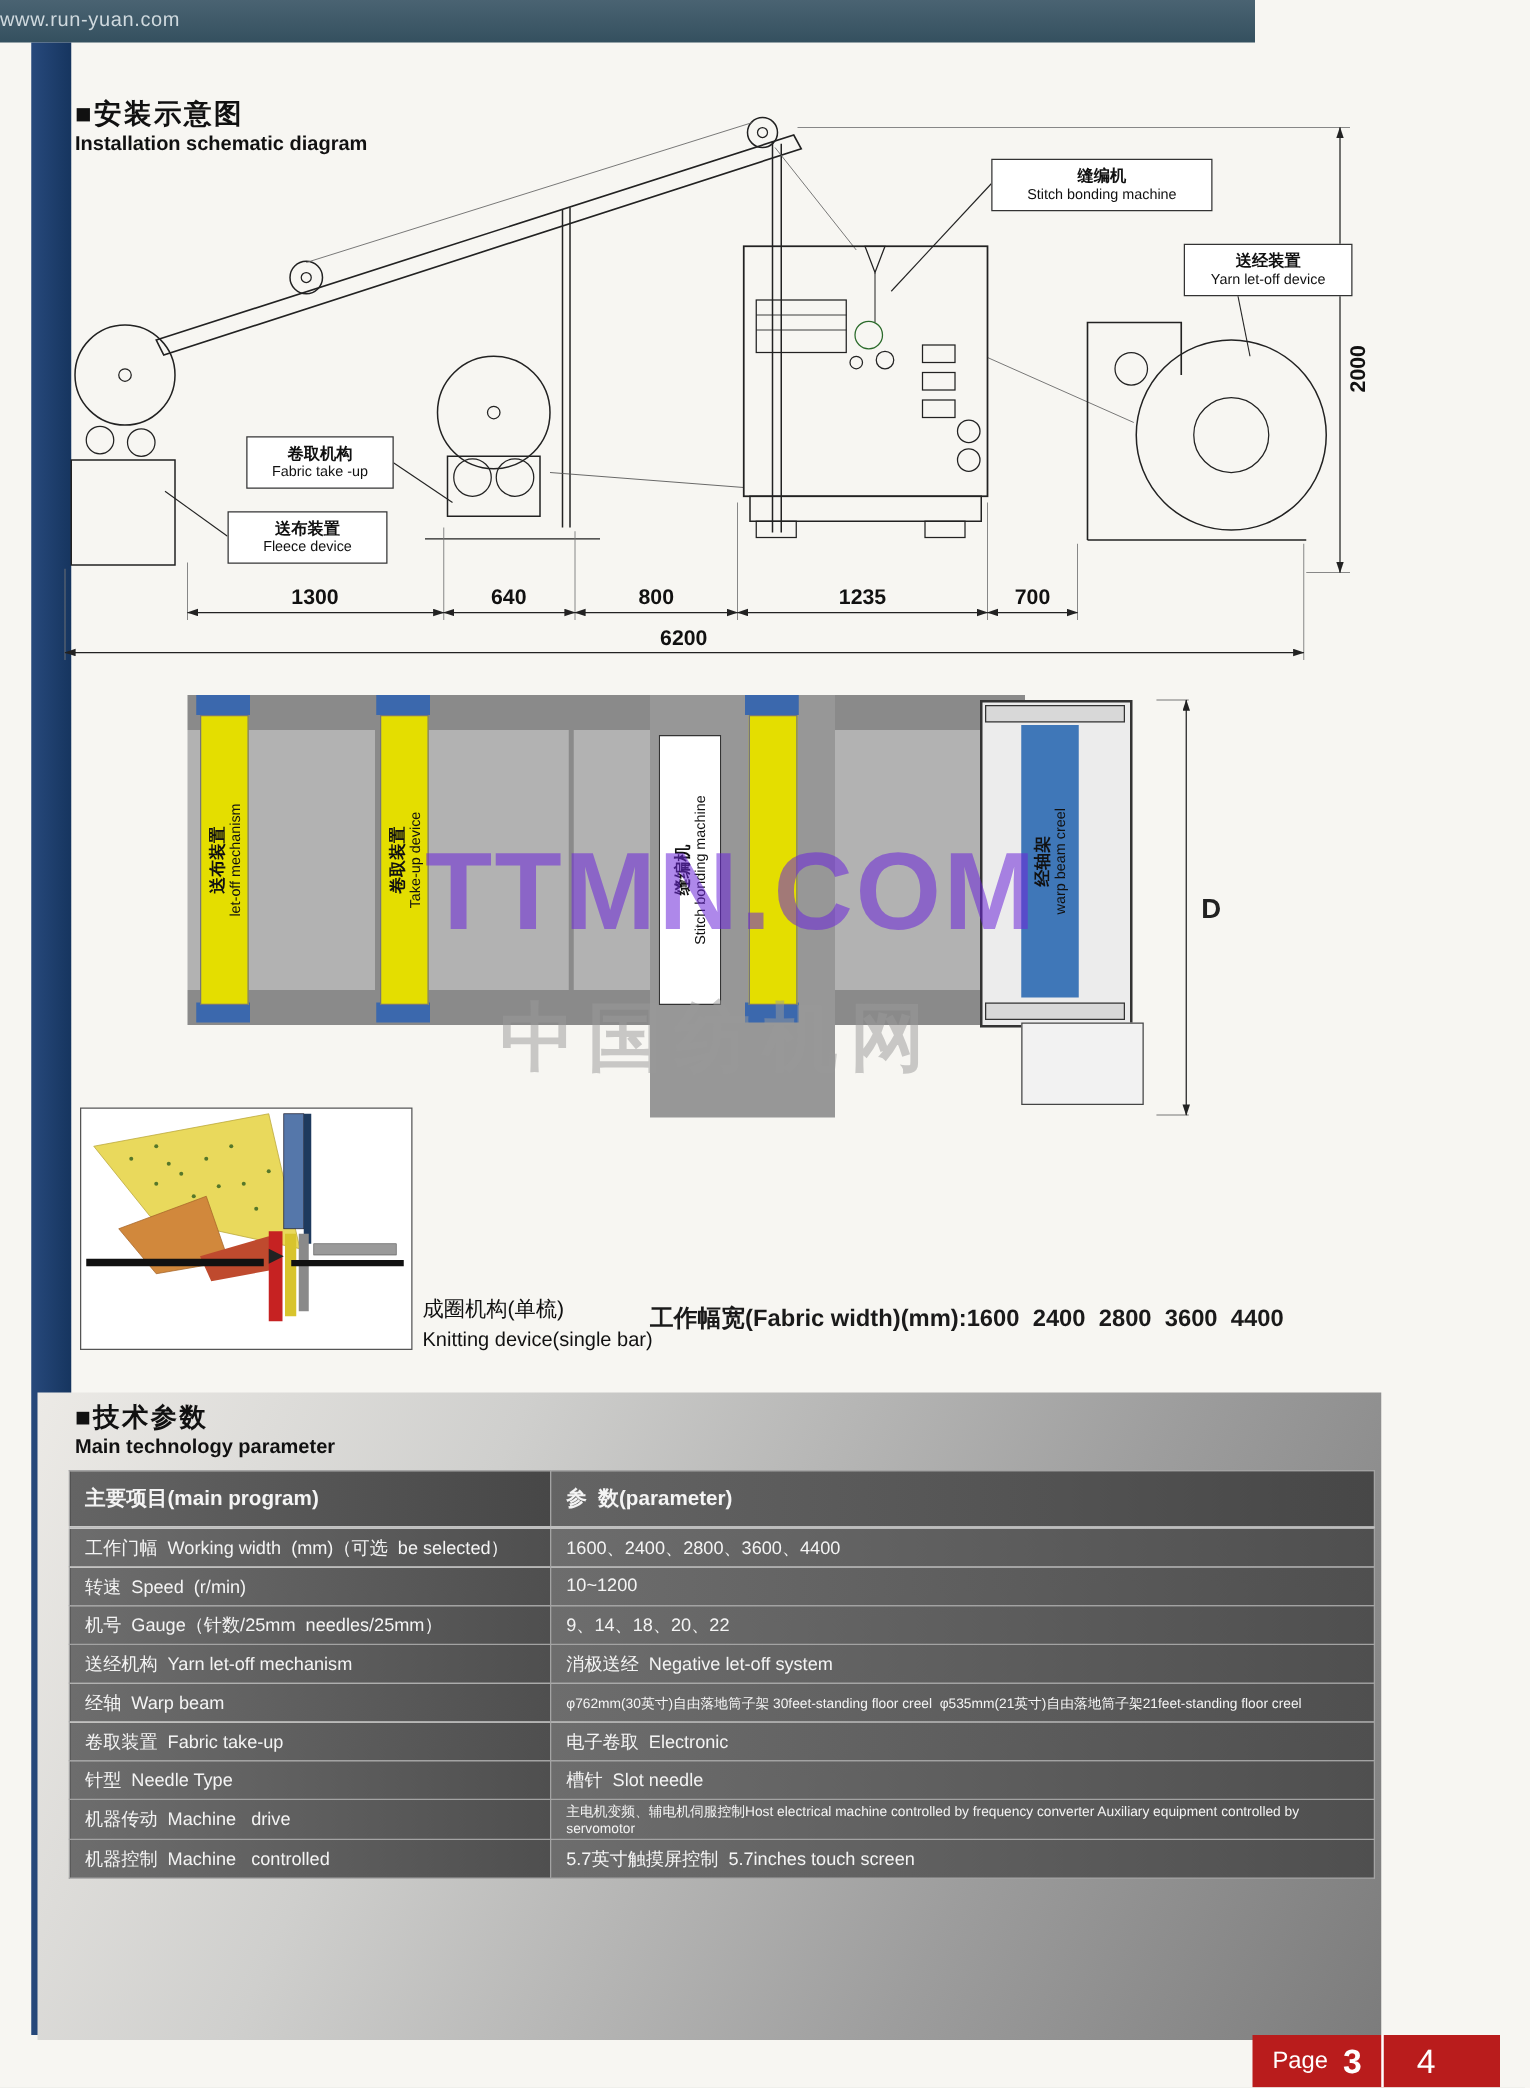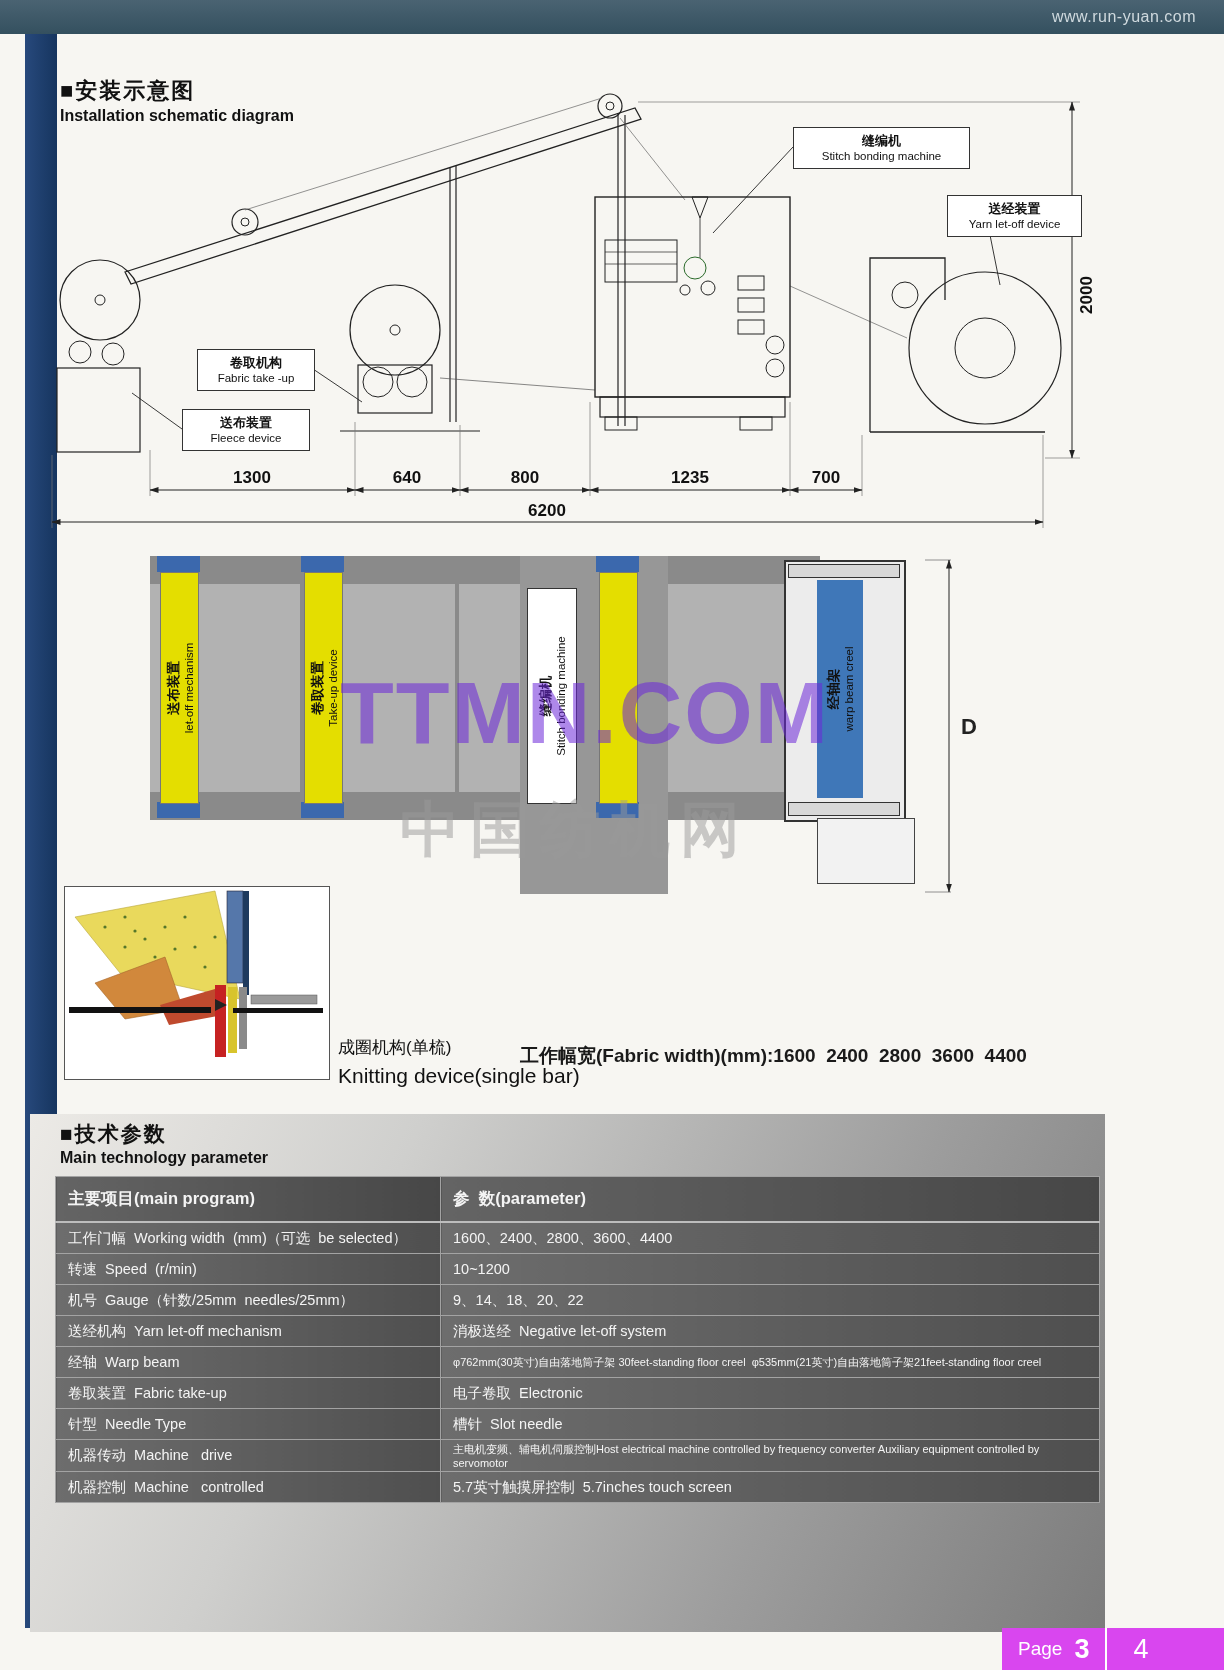--- a/index.html
+++ b/index.html
@@ -1,20 +1,20 @@
 <!DOCTYPE html>
 <html><head>
 <meta charset="utf-8">
 <style>
   html,body{margin:0;padding:0;background:#e9e9e6;}
   .page{position:relative;width:1224px;height:1670px;background:#f7f6f2;overflow:hidden;
         font-family:"Liberation Sans","DejaVu Sans",sans-serif;color:#111;}
   
-  .topbar{position:absolute;left:0;top:0;width:1224px;height:34px;
-          background:linear-gradient(to bottom,#4a6372,#34505f);display:flex;align-items:center;justify-content:flex-end;}
+  .topbar{position:absolute;left:0;top:0;width:1004px;height:34px;
+          background:linear-gradient(to bottom,#4a6372,#34505f);display:flex;align-items:center;}
   .topbar span{color:#cfd9de;font-size:16px;margin-right:28px;letter-spacing:.5px;}
   
   .leftstrip{position:absolute;left:25px;top:34px;width:32px;height:1594px;
              background:linear-gradient(to right,#27497c,#16355f);}
   
   .sec-title{position:absolute;}
   .t-zh{font-size:22px;font-weight:bold;letter-spacing:2px;}
   .t-en{font-size:16px;font-weight:bold;margin-top:1px;}
   
   .schematic{position:absolute;left:40px;top:90px;}
@@ -44,38 +44,38 @@
   .creel-plate{position:absolute;background:#d8d8d8;border:1px solid #333;z-index:2;}
   .belowbox{position:absolute;left:817px;top:818px;width:96px;height:64px;border:1px solid #444;background:#f2f2f2;z-index:1;}
   .wm1{position:absolute;left:245px;top:662px;width:680px;text-align:center;font-size:88px;font-weight:bold;
        color:#6d28d9;opacity:.55;letter-spacing:2px;white-space:nowrap;z-index:5;}
   .wm2{position:absolute;left:355px;top:790px;width:440px;text-align:center;font-size:60px;font-weight:bold;
        color:#9a9a9a;opacity:.5;letter-spacing:10px;white-space:nowrap;z-index:5;}
   
   .knitbox{position:absolute;left:64px;top:886px;width:264px;height:192px;border:1px solid #555;background:#fff;}
   .knitcap{position:absolute;left:338px;top:1036px;line-height:1.45;}
   .knitcap .zh{font-size:17px;}
-  .knitcap .en{font-size:21px;}
+  .knitcap .en{font-size:16px;}
   
   .specs{position:absolute;left:520px;top:988px;width:565px;font-size:19px;font-weight:600;
          line-height:27px;white-space:pre;color:#1a1a1a;}
   .specs b{font-weight:bold;}
   
   .lowband{position:absolute;left:30px;top:1114px;width:1075px;height:518px;
            background:linear-gradient(115deg,#eceae6 0%,#cfcfcd 30%,#9d9d9d 70%,#7c7c7c 100%);}
   
   table.params{position:absolute;left:55px;top:1176px;width:1045px;border-collapse:collapse;table-layout:fixed;}
   table.params td{border:1px solid #a3a3a3;color:#f4f4f4;font-size:14.5px;padding:2px 12px;
                   white-space:pre-wrap;background:linear-gradient(to right,#6d6d6d,#4f4f4f);height:26px;overflow:hidden;}
   table.params tr.hd td{height:40px;font-size:16.5px;font-weight:bold;
                         background:linear-gradient(to right,#646464,#474747);border-bottom:2px solid #bdbdbd;}
   table.params td.small{font-size:11px;}
   .col1{width:385px;}
   
-  .footer{position:absolute;left:1002px;top:1628px;width:222px;height:42px;background:#d946ef;
+  .footer{position:absolute;left:1002px;top:1628px;width:198px;height:42px;background:#b91c1c;
           display:flex;align-items:center;z-index:6;}
   .footer .pw{color:#fff;font-size:19px;margin-left:16px;}
   .footer .pn{color:#fff;font-size:27px;font-weight:bold;margin-left:12px;}
   .footer .sep2{width:2px;height:42px;background:#fff;margin-left:16px;}
   .footer .pn2{color:#fff;font-size:27px;margin-left:26px;}
 </style>
 </head>
 <body>
 
 <div class="page">

